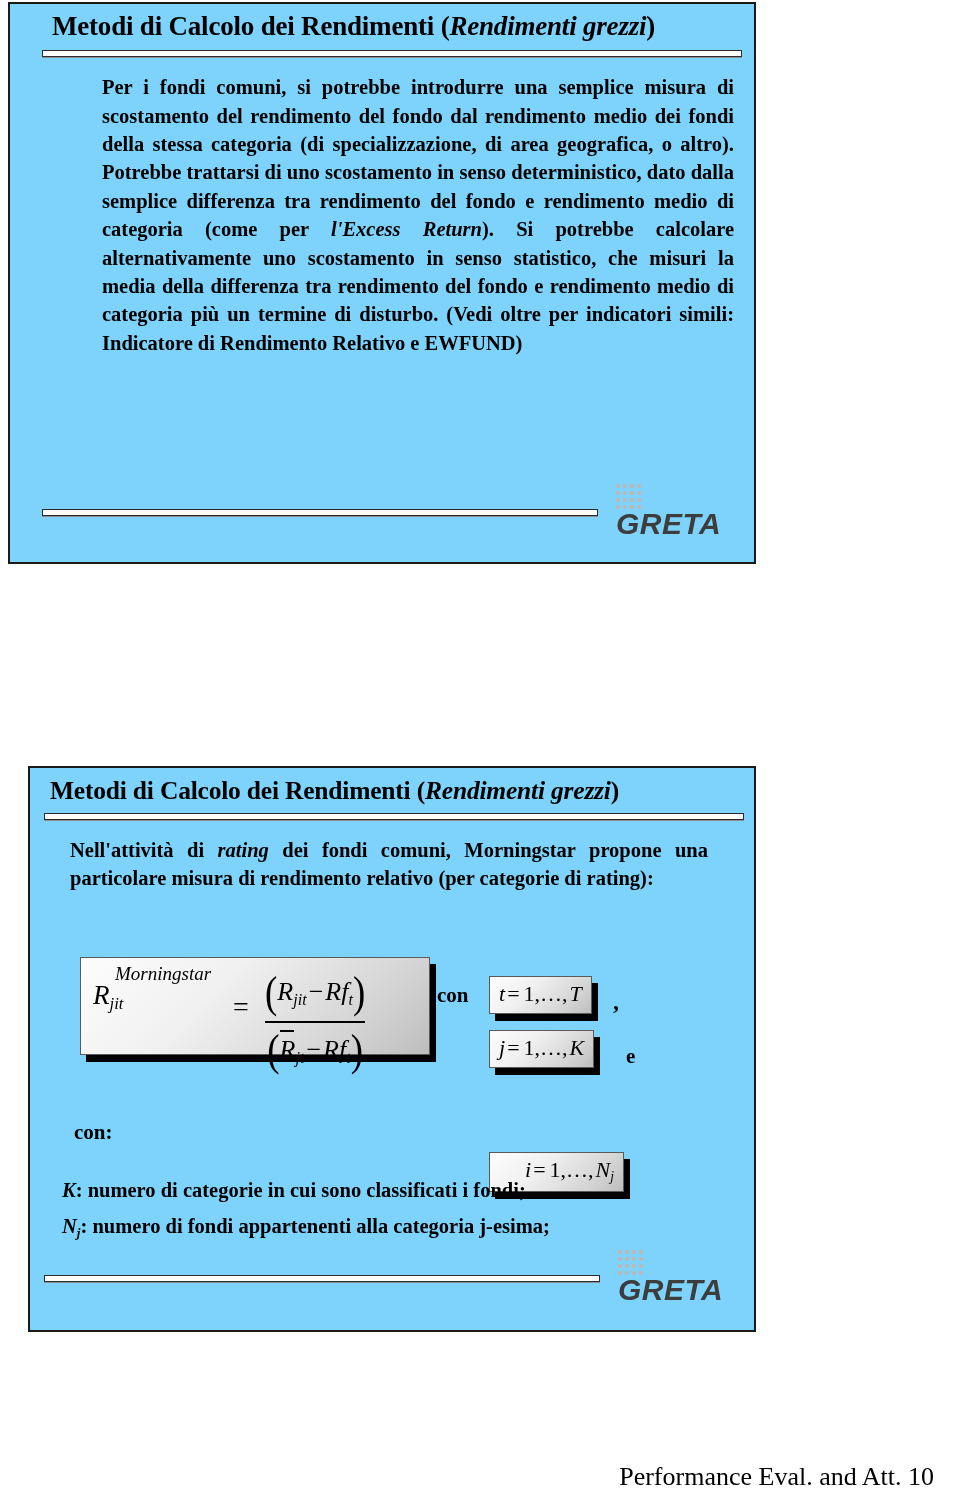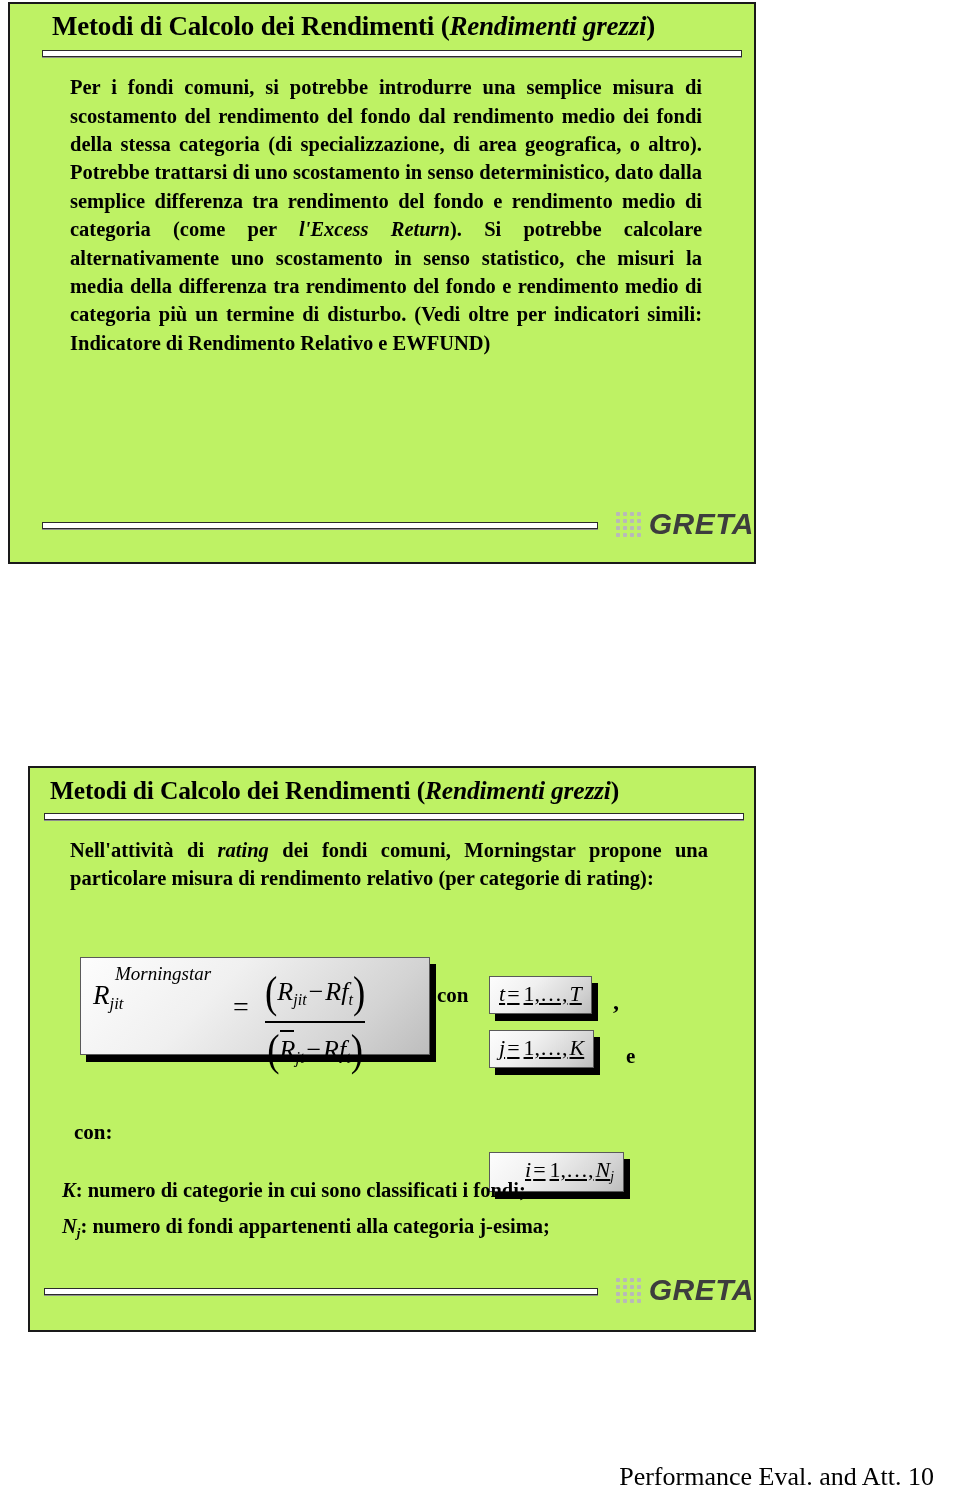--- a/index.html
+++ b/index.html
@@ -12,21 +12,21 @@
     height: 1506px;
     position: relative;
     font-family: "Liberation Serif", "DejaVu Serif", serif;
     color: #000000;
     overflow: hidden;
   }
 
   
   .slide {
     position: absolute;
-    background: #bef264;
+    background: #7dd3fc;
     border: 2px solid #1a1a1a;
     box-sizing: border-box;
   }
   #slide-1 { left: 8px;  top: 2px;   width: 748px; height: 562px; }
   #slide-2 { left: 28px; top: 766px; width: 728px; height: 566px; }
 
   
   .slide-title {
     font-size: 27px;
     font-weight: bold;
@@ -51,21 +51,21 @@
 
   
   .body-text {
     font-size: 20.5px;
     font-weight: bold;
     line-height: 1.385;
     text-align: justify;
     text-justify: inter-word;
   }
   #slide-1 .body-text {
-    margin: 16px 0 0 60px;
+    margin: 16px 0 0 92px;
     width: 632px;
   }
   #slide-2 .body-text {
     margin: 16px 0 4px 40px;
     width: 638px;
   }
   .body-text .ital { font-style: italic; }
 
   
   .footer-row {
@@ -82,23 +82,23 @@
     background: #ffffff;
     border: 1px solid #2b2b2b;
     box-shadow: inset 0 1px 0 #ffffff, 0 1px 0 #8d8d8d;
     box-sizing: border-box;
   }
   #slide-1 .footer-rule { width: 556px; }
   #slide-2 .footer-rule { width: 556px; }
 
   .greta-logo {
     display: flex;
-    align-items: center;
     margin-left: 18px;
     transform: translateY(-1px);
+    flex-direction: column;
   }
   .greta-dots {
     display: grid;
     grid-template-columns: repeat(4, 4px);
     grid-template-rows: repeat(4, 4px);
     gap: 3px;
     margin-right: 8px;
   }
   .greta-dots i {
     display: block;
@@ -207,21 +207,20 @@
     display: inline-block;
     transform: scaleY(1.18);
   }
 
   
   .ibox {
     position: absolute;
     font-size: 22px;
     padding: 4px 9px 6px 9px;
     white-space: nowrap;
-    text-decoration: underline;
   }
   #ibox-t { left: 489px; top: 976px; }
   #ibox-j { left: 489px; top: 1030px; }
   #ibox-i { left: 489px; top: 1152px; padding-left: 35px; }
 
   .inline-label {
     position: absolute;
     font-size: 21px;
     font-weight: bold;
   }

